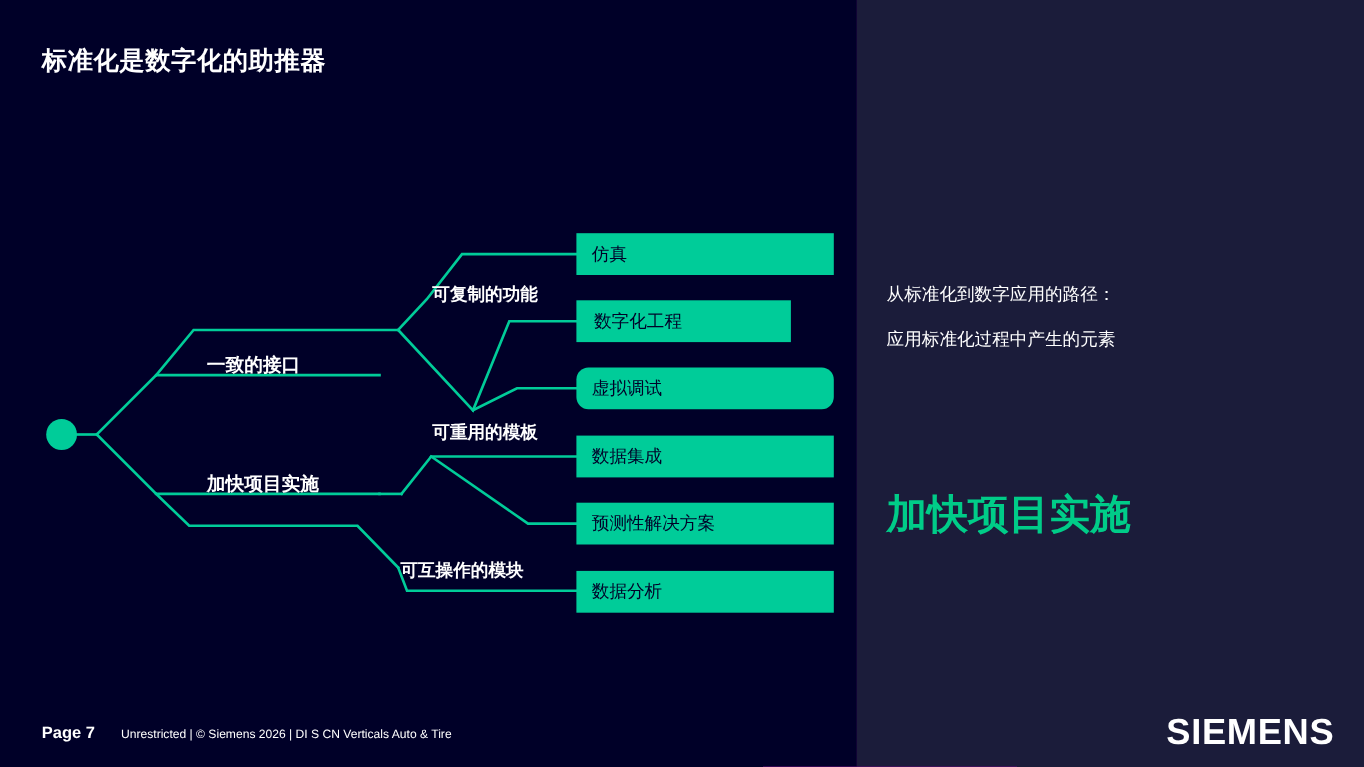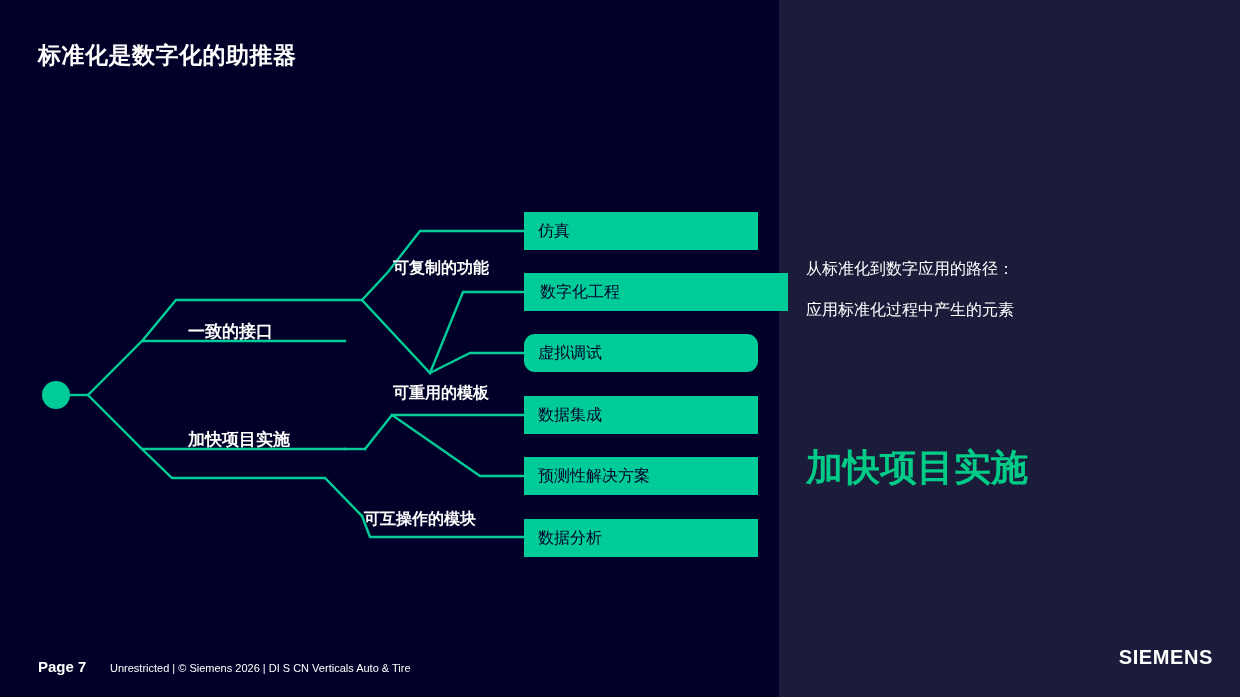--- a/index.html
+++ b/index.html
@@ -114,21 +114,21 @@
   }
   #footer-note {
     font-size: 11px;
     font-weight: normal;
   }
   #siemens-logo {
     position: absolute;
     right: 27px;
     top: 646px;
     color: #ffffff;
-    font-size: 20px;
+    font-size: 33px;
     font-weight: bold;
     letter-spacing: 0.6px;
   }
 </style>
 </head>
 <body>
 
 <div id="slide">
 
   <div id="left-panel"></div>
@@ -168,21 +168,21 @@
     </svg>
 
     <div class="node-label lvl1-label" style="left:188px; top:320px;">一致的接口</div>
     <div class="node-label lvl1-label" style="left:188px; top:428px;">加快项目实施</div>
 
     <div class="node-label lvl2-label" style="left:393px; top:258px;">可复制的功能</div>
     <div class="node-label lvl2-label" style="left:393px; top:383px;">可重用的模板</div>
     <div class="node-label lvl2-label" style="left:364px; top:509px;">可互操作的模块</div>
 
     <div class="leaf-box" style="left:524px; top:212px; width:234px; height:38px;">仿真</div>
-    <div class="leaf-box" style="left:524px; top:273px; width:264px; height:38px;padding-left:16px;">数字化工程</div>
+    <div class="leaf-box" style="left:524px; top:273px; width:195px; height:38px;padding-left:16px;">数字化工程</div>
     <div class="leaf-box" style="left:524px; top:334px; width:234px; height:38px;border-radius:11px;">虚拟调试</div>
     <div class="leaf-box" style="left:524px; top:396px; width:234px; height:38px;">数据集成</div>
     <div class="leaf-box" style="left:524px; top:519px; width:234px; height:38px;">数据分析</div>
     <div class="leaf-box" style="left:524px; top:457px; width:234px; height:38px;">预测性解决方案</div>
   </div>
 
   <div id="right-subhead">
     <div>从标准化到数字应用的路径：</div>
     <div>应用标准化过程中产生的元素</div>
   </div>

